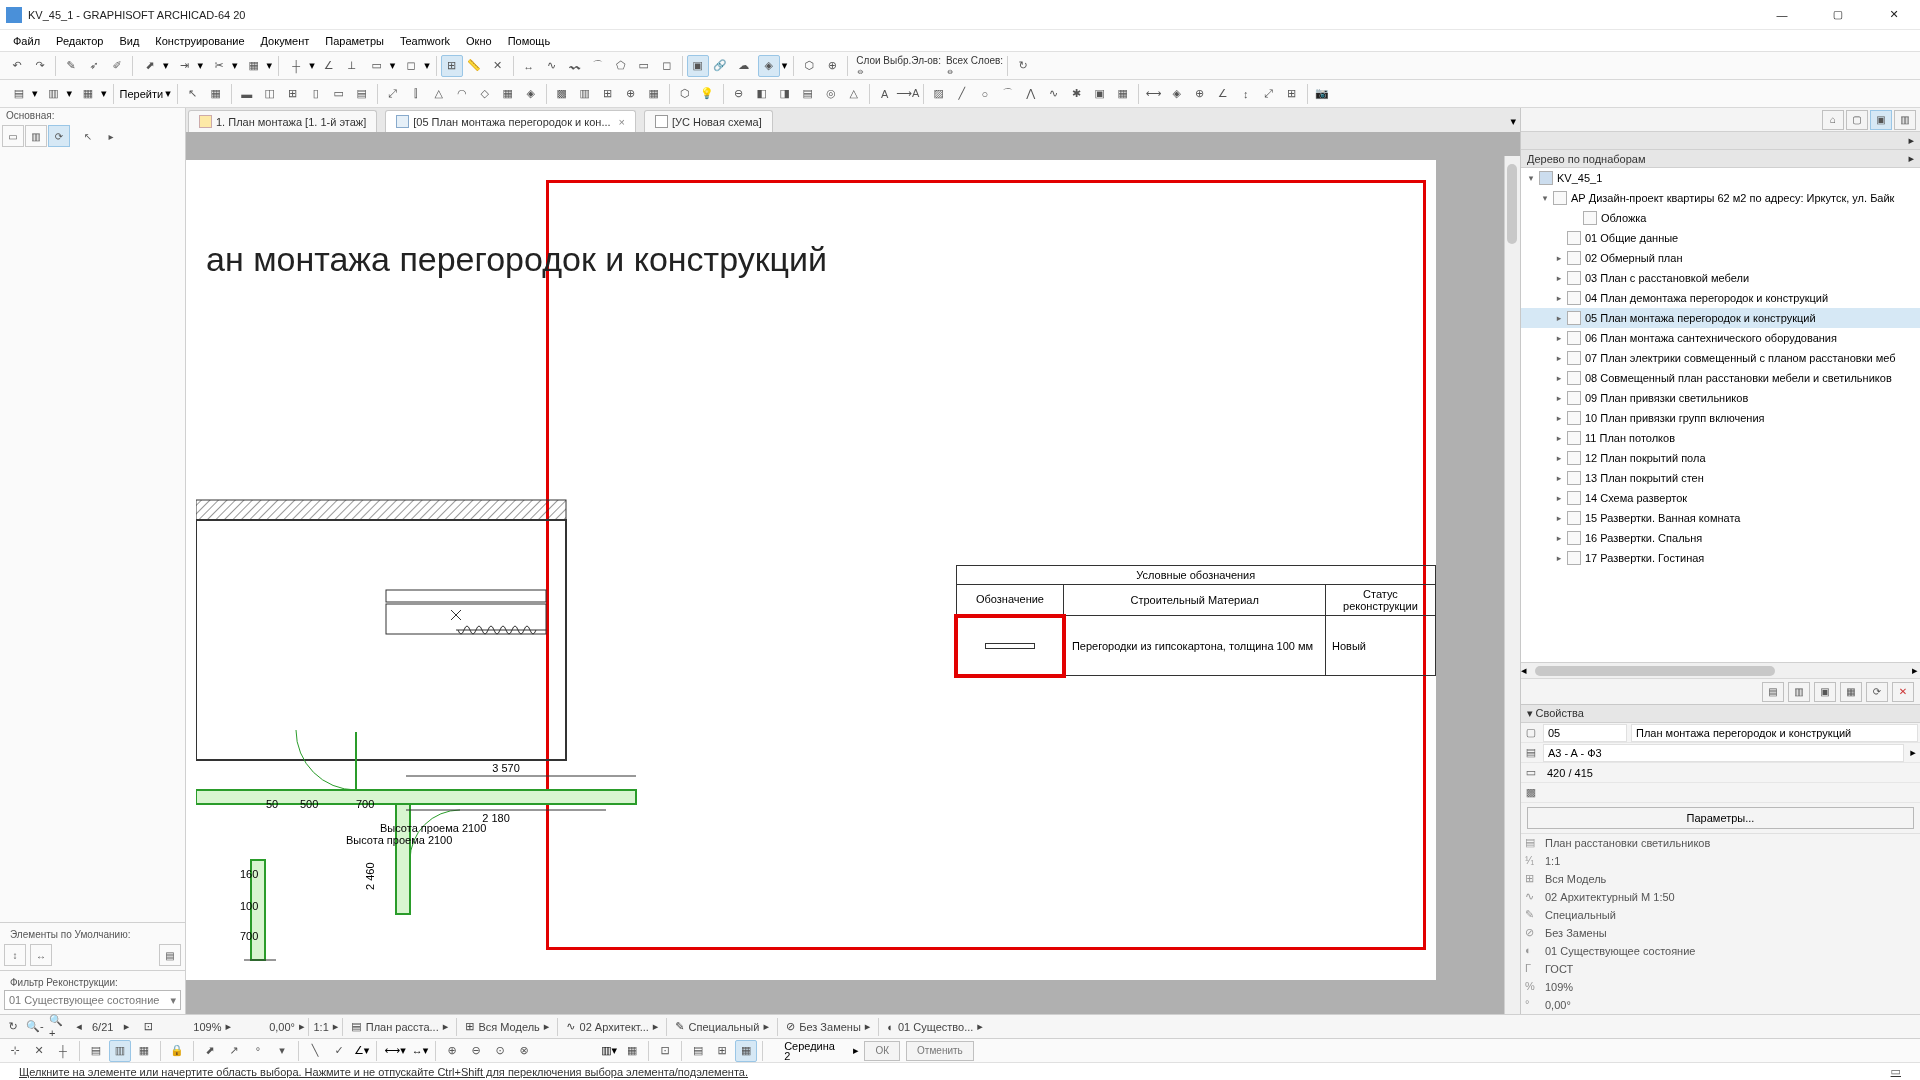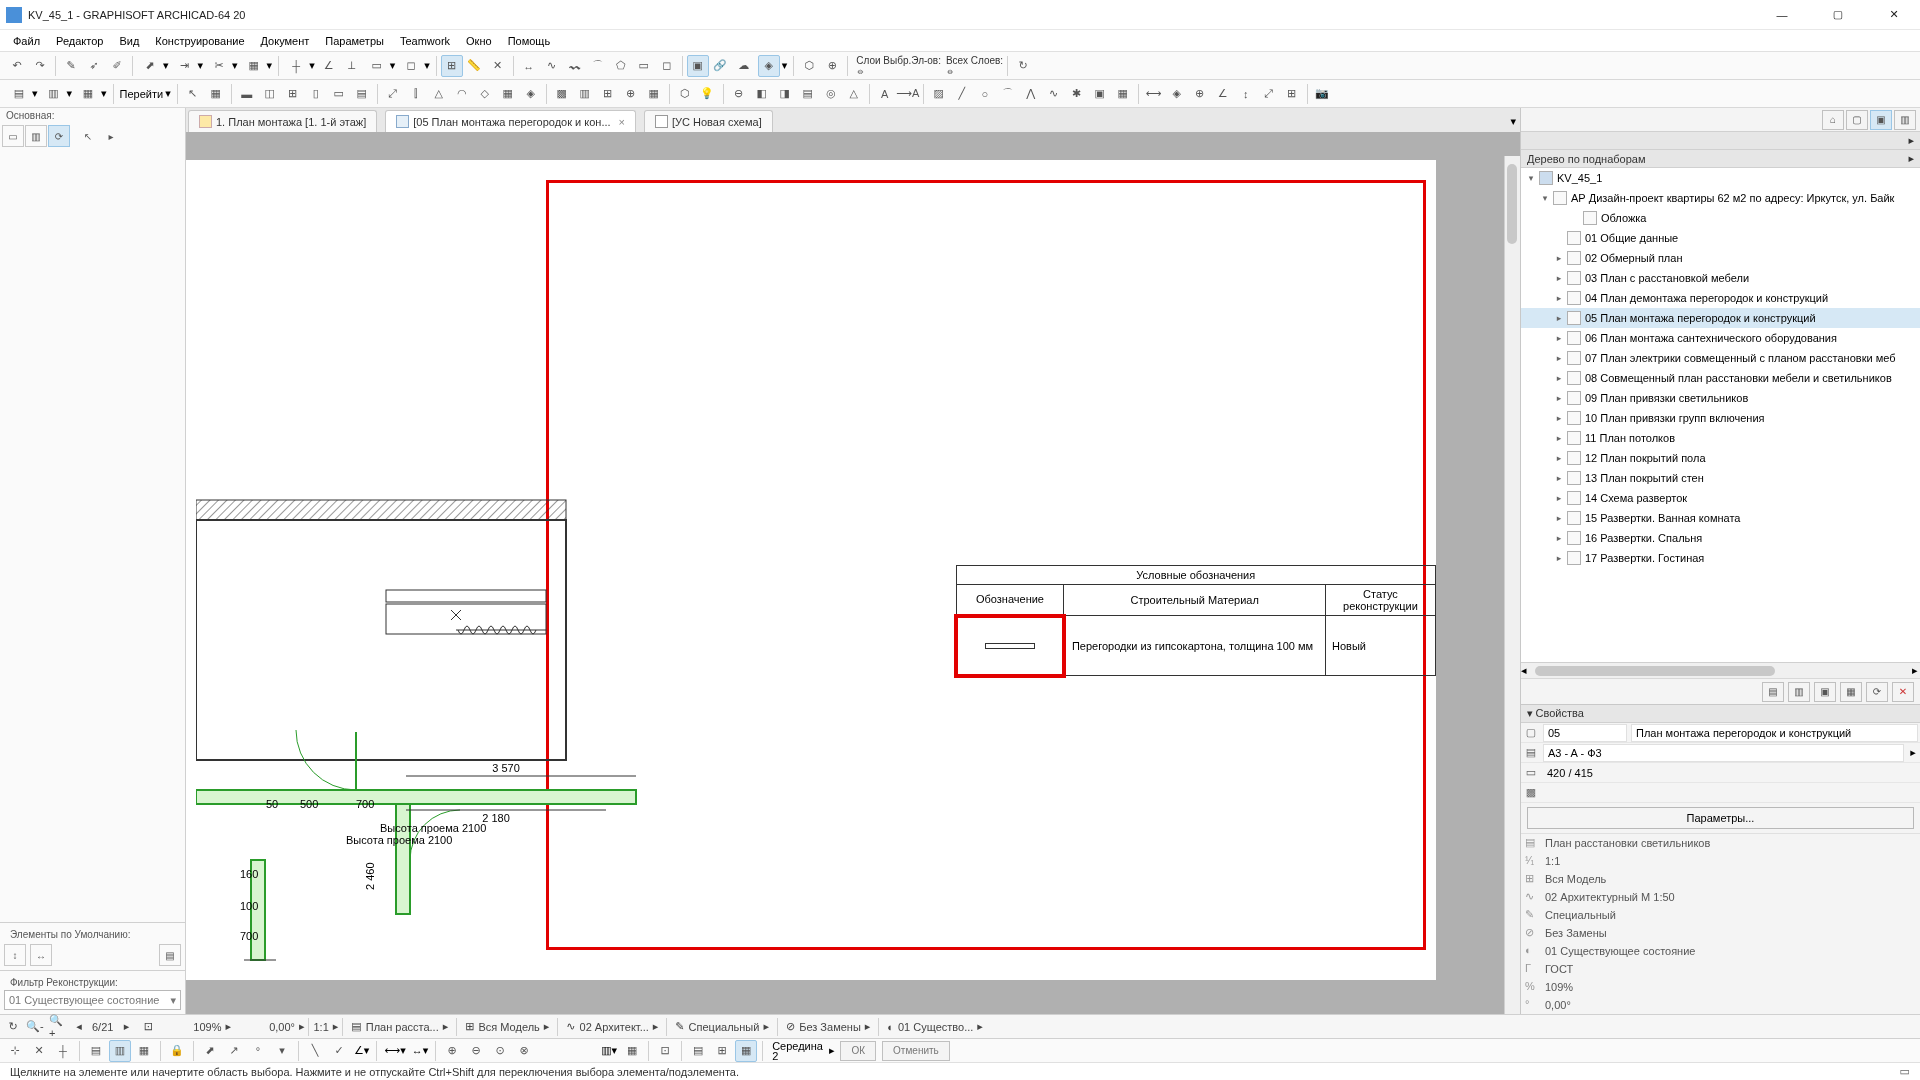--- a/index.html
+++ b/index.html
@@ -64,21 +64,21 @@
 .status-row { display: flex; align-items: center; height: 18px; padding: 0 4px; gap: 4px; font-size: 10px; color: #555; }
 .status-row .slabel { margin-left: 2px; }
 .status-ico { width: 14px; height: 14px; display: inline-block; color: #999; }
 .bottom-nav { height: 24px; display: flex; align-items: center; padding: 0 4px; gap: 4px; border-top: 1px solid #d0d0d0; background: #f6f6f6; font-size: 10px; color: #444; }
 .bn-seg { display: flex; align-items: center; gap: 4px; padding: 0 4px; height: 22px; }
 .bn-btn { width: 18px; height: 18px; border: 1px solid transparent; display: flex; align-items: center; justify-content: center; cursor: pointer2; }
 .bn-sep { width: 1px; height: 18px; background: #d0d0d0; }
 .bottombar2 { height: 24px; display: flex; align-items: center; padding: 0 4px; gap: 2px; border-top: 1px solid #d0d0d0; background: #fafafa; }
 .ok-cancel { margin-left: 4px; display: flex; gap: 6px; }
 .btn { height: 20px; padding: 0 10px; border: 1px solid #c0c0c0; background: #f4f4f4; display: flex; align-items: center; font-size: 10px; color: #777; cursor: pointer; }
-.statusbar { height: 18px; display: flex; align-items: center; padding: 0 10px; background: #fff; border-top: 1px solid #e0e0e0; font-size: 10px; color: #333; }
+.statusbar { height: 18px; display: flex; align-items: center; padding: 0 19px; background: #fff; border-top: 1px solid #e0e0e0; font-size: 10px; color: #333; text-decoration: underline; }
 .statusbar .right { margin-left: auto; color: #666; }
 .legend-table { position: absolute; left: 620; top: 350px; border-collapse: collapse; font-family: Tahoma; font-size: 11px; }
 .legend-table td, .legend-table th { border: 1px solid #333; padding: 3px 6px; text-align: center; }
 .legend-table th { font-weight: normal; }
 .red-cell { border: 4px solid #e20000 !important; }
 </style>
 </head>
 <body>
 
 <div class="titlebar">
@@ -262,20 +262,21 @@
       <div class="tab">
           <span class="tab-ico" style="background:#fff;border:1px solid #999"></span>
           <span>[УС Новая схема]</span>
         </div>
       <div style="margin-left:auto"></div>
       <div class="tb-drop">▾</div>
     </div>
     <div class="canvas-wrap">
       <div class="paper">
         <div class="red-frame"></div>
+        <div class="title-text">ан монтажа перегородок и конструкций</div>
 
         <table class="legend-table" style="left:768px;top:405px;position:absolute">
           <tbody>
               <tr>
                 <th colspan="3">Условные обозначения</th>
               </tr>
           <tr>
             <th style="width:120px">Обозначение</th>
             <th style="width:340px">Строительный Материал</th>
             <th style="width:120px">Статус реконструкции</th>
@@ -599,21 +600,21 @@
   <div style="width:60px"></div>
   <div class="tb-drop">▥▾</div>
   <div class="tb-btn">▦</div>
   <div class="tb-sep"></div>
   <div class="tb-btn">⊡</div>
   <div class="tb-sep"></div>
   <div class="tb-btn">▤</div>
   <div class="tb-btn">⊞</div>
   <div class="tb-btn active">▦</div>
   <div class="tb-sep"></div>
-  <div style="display:flex;flex-direction:column;font-size:9px;line-height:10px;margin:0 4px">
+  <div style="display:flex;flex-direction:column;font-size:9px;line-height:10px;margin:0 16px">
       <span>Середина</span>
       <span>2</span>
     </div>
   <span>▸</span>
   <div class="ok-cancel">
     <div class="btn">ОК</div>
     <div class="btn">Отменить</div>
   </div>
 </div>
 

